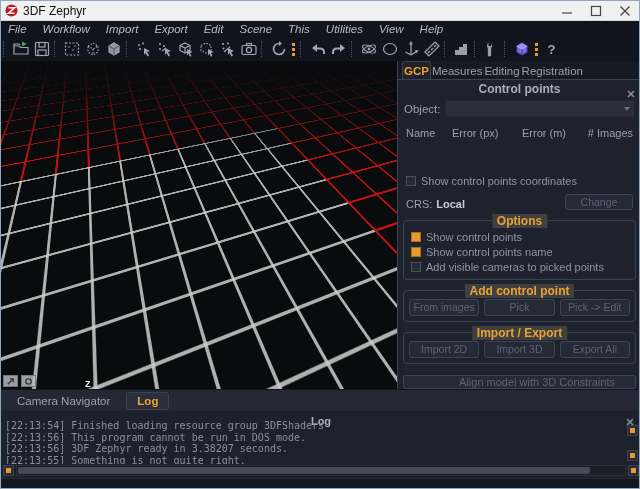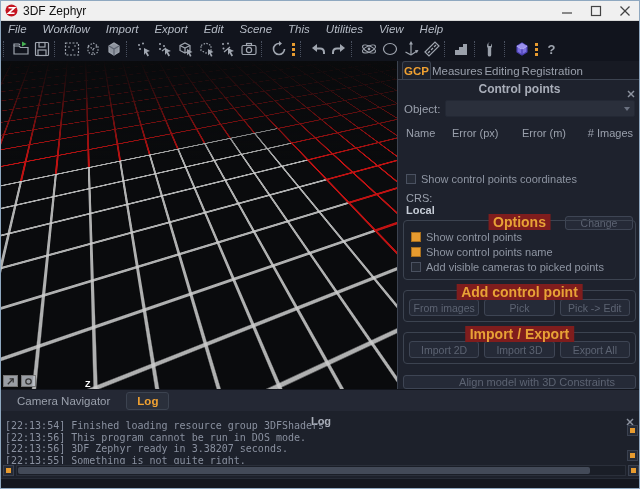--- a/index.html
+++ b/index.html
@@ -86,31 +86,31 @@
   .thead { display:flex; margin:10px 8px 0; }
   .th { font-size:11px; color:#9aa0ac; }
   .th:nth-child(1){ width:46px; } .th:nth-child(2){ width:70px; } .th:nth-child(3){ width:64px; }
   .th:nth-child(4){ flex:1; text-align:right; }
   .tlist { height:26px; }
 
   .cb { width:10px; height:10px; background:#262b36; border:1px solid #4a5160; flex:0 0 auto; }
   .cb.checked { background:#e79b2f; border-color:#a86f1e; }
   .cb-row { display:flex; align-items:center; gap:5px; margin:17px 8px 0; font-size:11px; color:#8e95a2; }
 
-  .crs-row { display:flex; align-items:flex-start; margin:7px 8px 0; height:18px;flex-direction:column; }
+  .crs-row { display:flex; align-items:flex-end; margin:7px 8px 0; height:18px; }
   .crs-label { font-size:11px; color:#9aa0ac; margin-right:4px; }
   .crs-value { font-size:11px; font-weight:bold; color:#c6ccd6; }
   .btn { background:#252a37; border:1px solid #3e4554; border-radius:3px; color:#5c6372;
          font-size:10.5px; display:flex; align-items:center; justify-content:center;
          font-family:"Liberation Sans", sans-serif; }
   .change-btn { margin-left:auto; width:68px; height:16px; }
 
   .groupbox { position:relative; border:1px solid #3c4350; border-radius:4px; margin:10px 5px 0; padding:8px 5px 5px; }
-  .legend { position:absolute; top:-7px; left:50%; transform:translateX(-50%); background:#7f1d1d;
-            padding:0 5px; font-size:14px; font-weight:bold; color:#e8a236; white-space:nowrap; }
+  .legend { position:absolute; top:-7px; left:50%; transform:translateX(-50%); background:#404040;
+            padding:0 5px; font-size:12px; font-weight:bold; color:#e8a236; white-space:nowrap; }
   .groupbox .cb-row { margin:1px 2px 0; line-height:14px; }
   .btn-row { display:flex; gap:5px; }
   .btn-row .btn { flex:1; height:17px; }
   .align-btn { margin:11px 5px 0; height:19px; font-size:11px;padding-left:35px; }
 
   
   .btabs { position:absolute; left:0; top:388px; width:640px; height:22px; background:#242834;
            display:flex; align-items:center; border-top:1px solid #12151d; }
   .btab { font-size:11.5px; color:#9aa0ac; padding:2px 10px; margin-left:6px;text-align:center; }
   .btab.active { color:#f0a132; font-weight:bold; background:#2a2f3b; border:1px solid #3c4350; border-radius:3px; }

